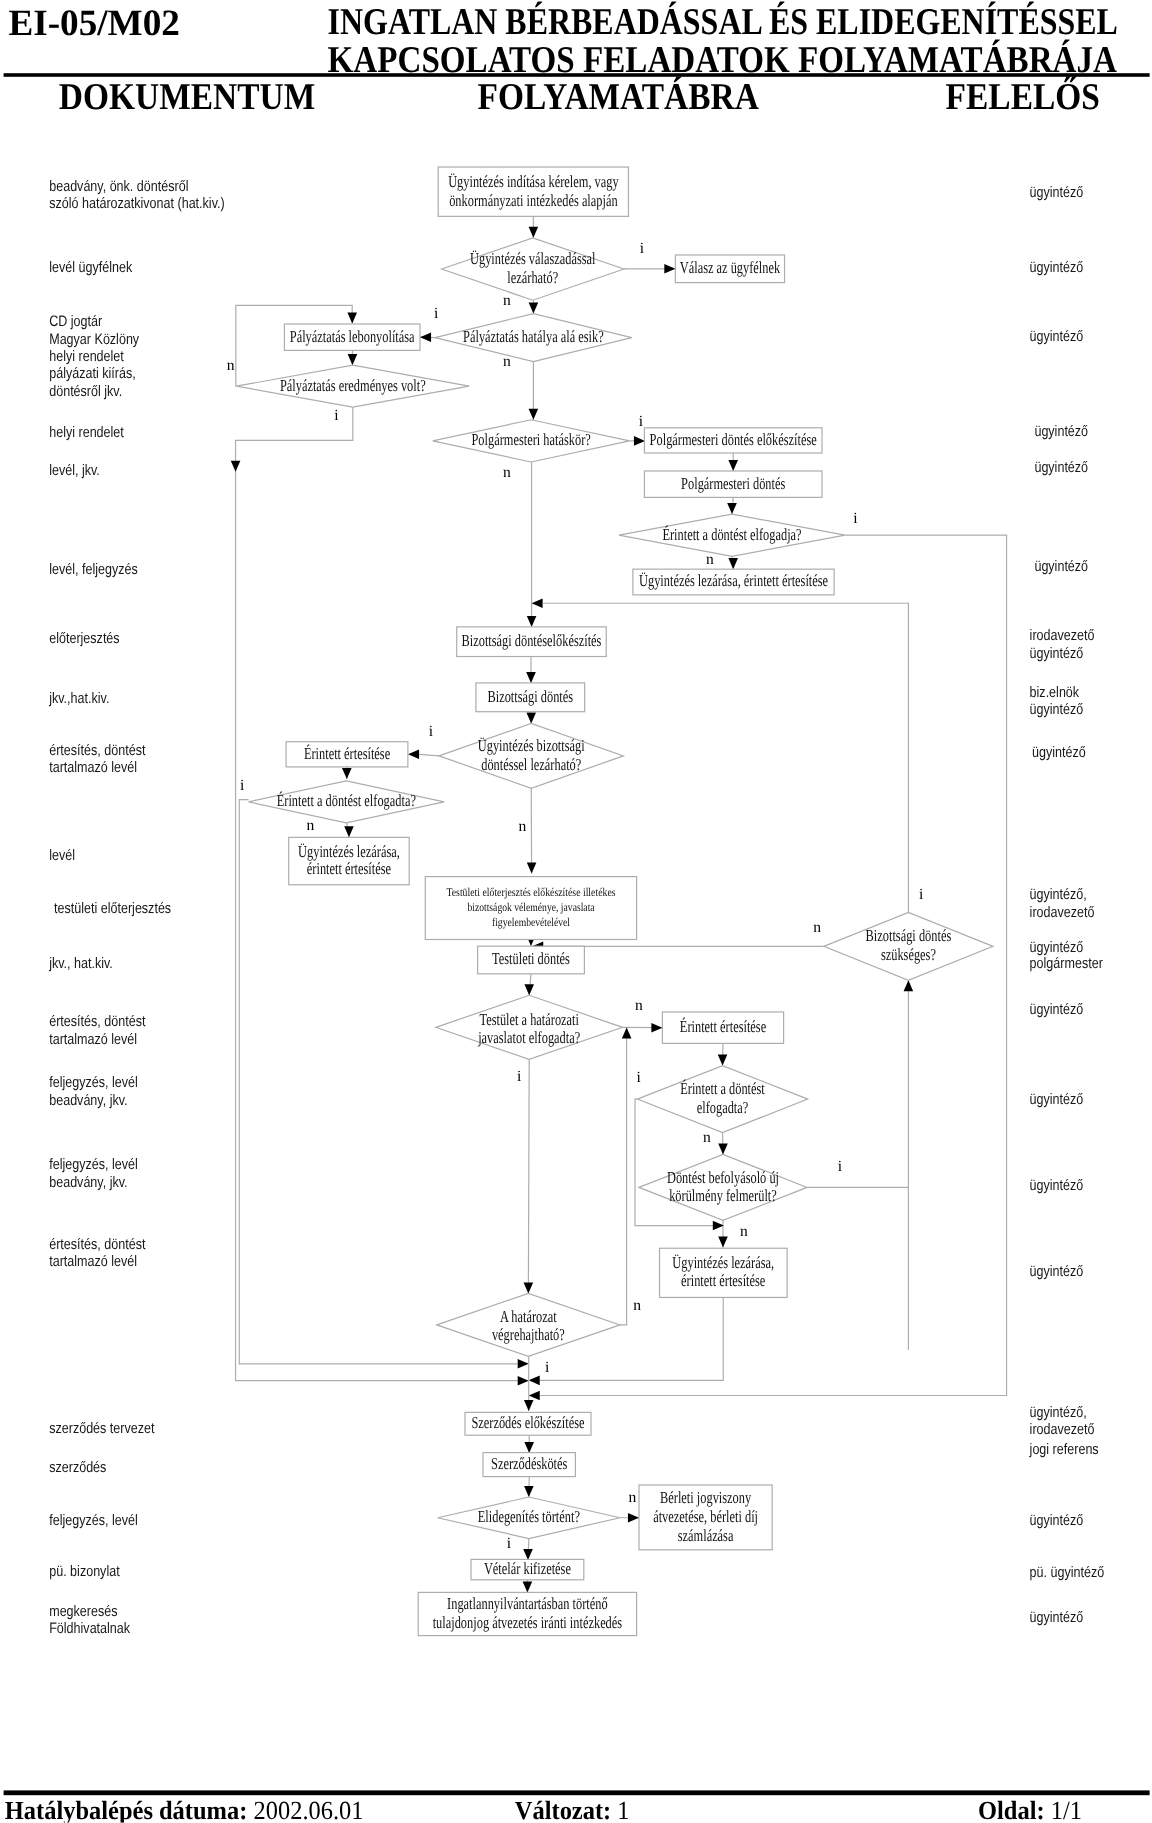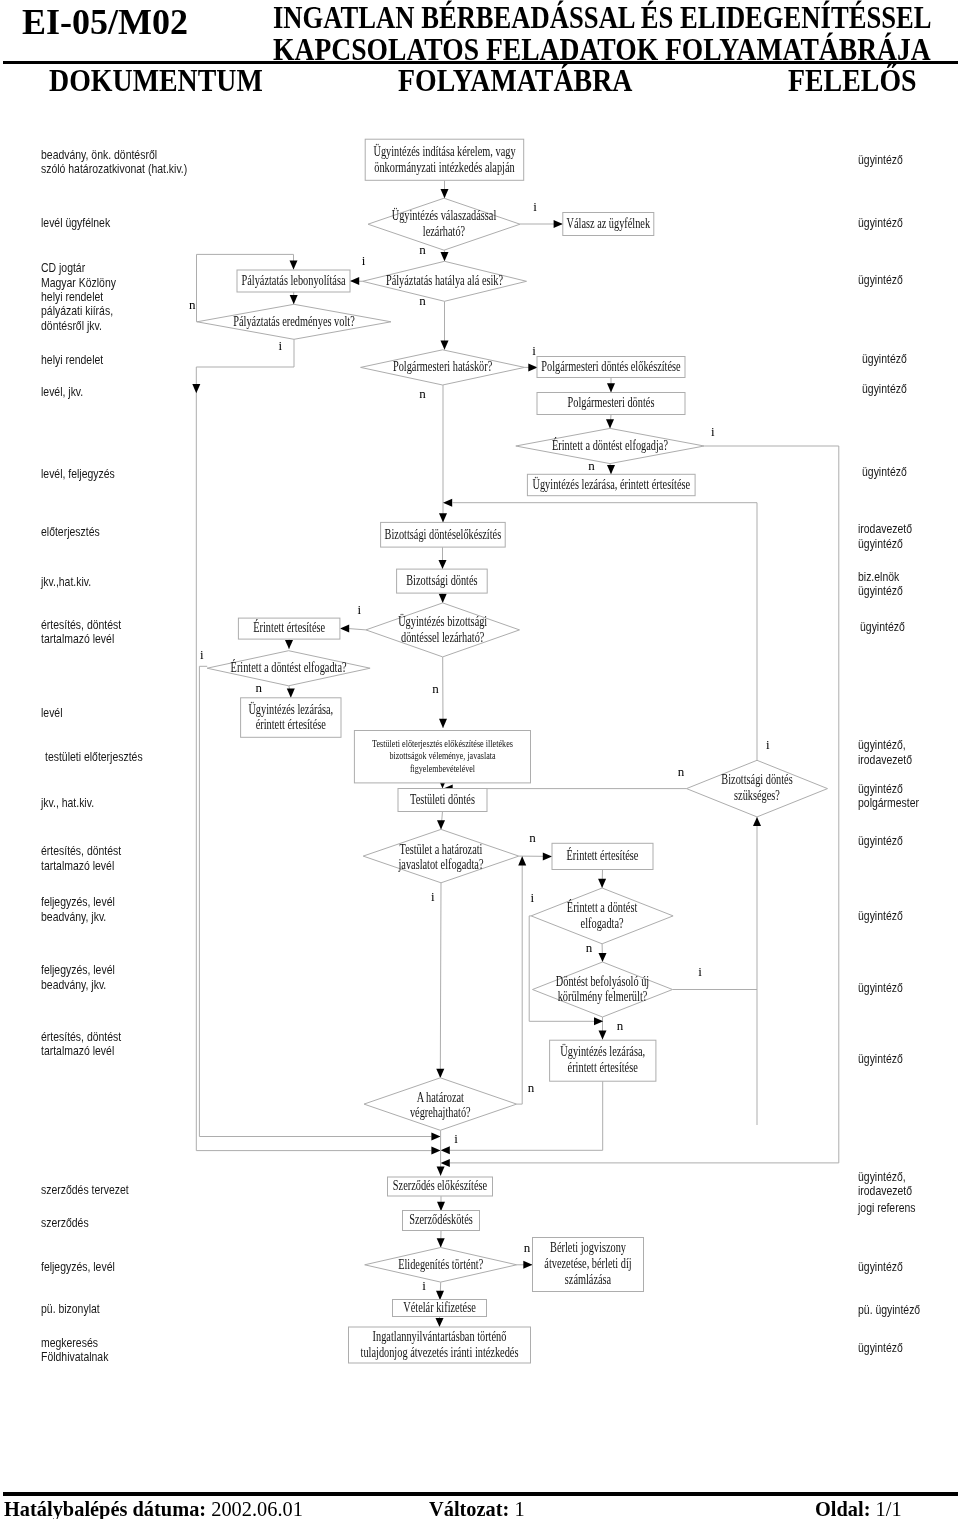--- a/index.html
+++ b/index.html
@@ -1,21 +1,21 @@
 <!DOCTYPE html>
 <html><head>
 <meta charset="utf-8">
 <style>
 
   html,body{margin:0;padding:0;background:#fff;}
   body{width:960px;height:1519px;position:relative;font-family:"Liberation Sans",sans-serif;color:#000;}
   #page{position:relative;width:960px;height:1519px;overflow:hidden;background:#fff;
        -webkit-font-smoothing:antialiased;filter:opacity(99.9%);}
   .hdr{position:absolute;font-family:"Liberation Serif",serif;font-weight:bold;white-space:nowrap;}
-  #doc-code{left:22px;top:1px;font-size:36px;}
+  #doc-code{left:7px;top:1px;font-size:31px;}
   #title1{left:273px;top:0px;font-size:31.5px;transform:scaleX(.845);transform-origin:0 0;}
   #title2{left:273px;top:32px;font-size:31.5px;transform:scaleX(.876);transform-origin:0 0;}
   #hdr-rule{position:absolute;left:3px;top:61px;width:955px;height:3.2px;background:#000;}
   #col-left{left:49px;top:62.5px;font-size:31.5px;transform:scaleX(.885);transform-origin:0 0;}
   #col-mid{left:398px;top:62.5px;font-size:31.5px;transform:scaleX(.885);transform-origin:0 0;}
   #col-right{left:788px;top:62.5px;font-size:31.5px;transform:scaleX(.885);transform-origin:0 0;}
   #ftr-rule{position:absolute;left:3px;top:1492.4px;width:955px;height:3.2px;background:#000;}
   .ftr{position:absolute;font-family:"Liberation Serif",serif;font-weight:bold;font-size:21.8px;white-space:nowrap;transform-origin:0 0;transform:scaleX(.935);}
   .ftr .reg{font-weight:normal;}
   #ftr-left{left:4px;top:1497px;}

